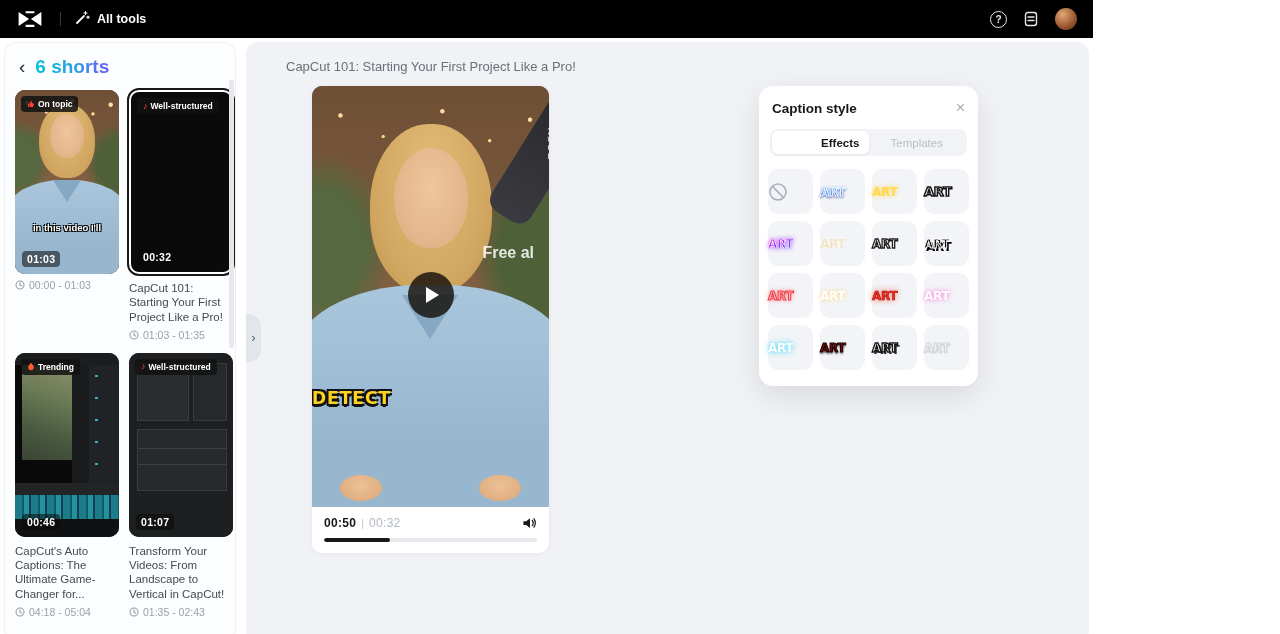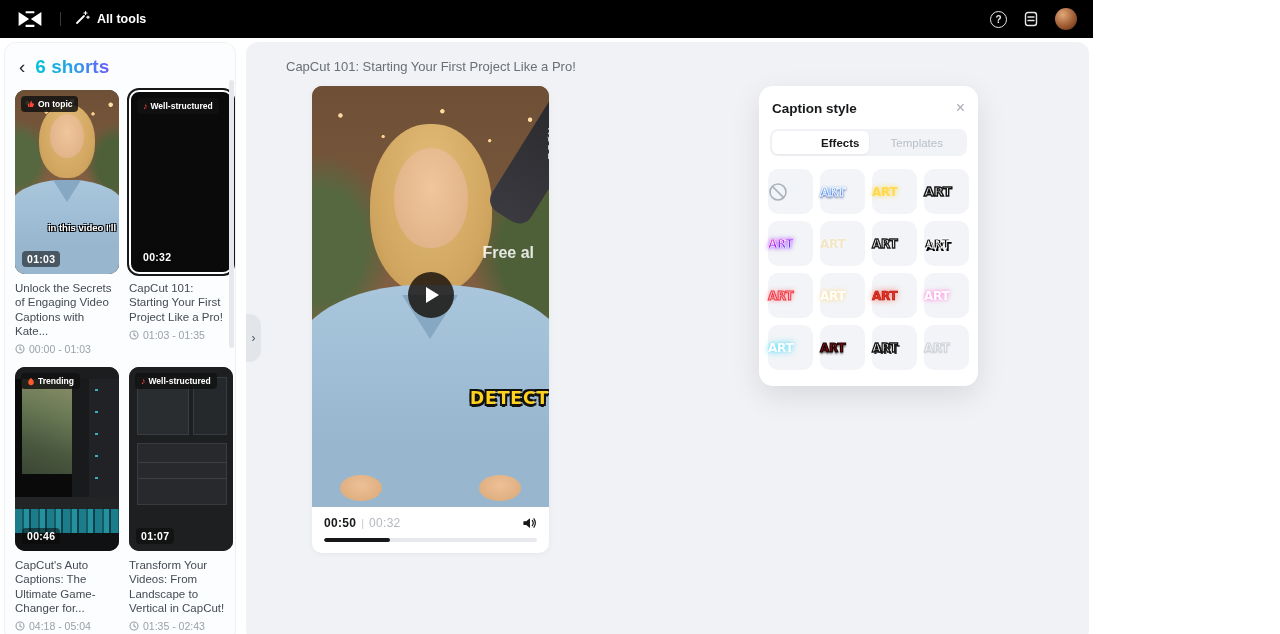--- a/index.html
+++ b/index.html
@@ -80,21 +80,21 @@
   .collapse-handle { position:absolute; left:246px; top:314px; width:15px; height:48px; background:#e2e6ea; border-radius:0 12px 12px 0; display:flex; align-items:center; justify-content:center; color:#4b5563; font-size:12px; cursor:pointer; z-index:9; }
 
   
   .player { position:absolute; left:312px; top:86px; width:237px; background:#fff; border-radius:10px; box-shadow:0 1px 6px rgba(0,0,0,.05); z-index:8; }
   .video { position:relative; width:237px; height:421px; border-radius:10px 10px 0 0; overflow:hidden; background:#6e5036; cursor:pointer; }
   .mic { position:absolute; top:-8px; right:-18px; width:46px; height:150px; background:linear-gradient(180deg,#26262a,#3a3a40); transform:rotate(32deg); border-radius:14px; z-index:2; }
   .mic-label { position:absolute; top:58px; left:8px; color:#cfcfcf; font-size:10px; font-weight:700; transform:rotate(58deg); letter-spacing:1px; }
   .free-text { position:absolute; top:158px; right:15px; color:rgba(255,255,255,.85); font-size:16px; font-weight:600; z-index:2; }
   .play-btn { position:absolute; left:50%; top:186px; transform:translateX(-50%); width:46px; height:46px; border-radius:50%; background:rgba(22,16,10,.82); display:flex; align-items:center; justify-content:center; cursor:pointer; z-index:4; }
   .play-tri { width:0; height:0; border-left:13px solid #fff; border-top:8px solid transparent; border-bottom:8px solid transparent; margin-left:4px; }
-  .detect { position:absolute; width:100%; top:302px; text-align:right; font-family:"DejaVu Sans",sans-serif; font-size:17px; font-weight:900; letter-spacing:1px; color:#ffd21f; z-index:4;
+  .detect { position:absolute; width:100%; top:302px; text-align:left; font-family:"DejaVu Sans",sans-serif; font-size:17px; font-weight:900; letter-spacing:1px; color:#ffd21f; z-index:4;
      text-shadow:-2px -2px 0 #111, 2px -2px 0 #111, -2px 2px 0 #111, 2px 2px 0 #111, 0 3px 0 #111; }
   .hand { position:absolute; width:42px; height:26px; background:radial-gradient(ellipse at 50% 40%, #eec096, #d9a878); border-radius:50%; bottom:6px; z-index:3; }
   .controls { padding:9px 12px 11px; }
   .time-row { display:flex; align-items:center; font-size:12px; }
   .time-cur { color:#16181a; font-weight:700; letter-spacing:.3px; }
   .time-sep { color:#c6cad0; margin:0 5px; font-size:11px; }
   .time-total { color:#b3b9c1; letter-spacing:.3px; }
   .vol { margin-left:auto; display:flex; cursor:pointer; }
   .progress { margin-top:8px; height:3.5px; background:#e7e9ec; border-radius:2px; overflow:hidden; cursor:pointer; }
   .progress-fill { height:100%; background:#16181a; border-radius:2px; }
@@ -177,24 +177,23 @@
           <div class="p-hair" style="left:24px;top:14px;width:56px;height:74px;"></div>
           <div class="p-face" style="left:35px;top:24px;width:34px;height:44px;"></div>
           <div class="p-body" style="left:-8px;bottom:0;width:120px;height:94px;"></div>
           <div class="p-collar" style="left:38px;bottom:72px;"></div>
           <div class="badge">
             <svg width="8" height="8" viewBox="0 0 12 12">
                 <path d="M1.5 5.5h1.8v5H1.5z M4 10.5h4.2c1 0 2.2-2.8 2.2-4.4 0-.8-.6-1.1-1.3-1.1H7l.5-2.6C7.6 1.6 6.4 1.2 6 2L4 5.5z" fill="#ff4538"></path>
               </svg>
             <span>On topic</span>
           </div>
-          <div class="vcap" style="top:132px;margin-left:15px;">in this video I'll</div>
+          <div class="vcap" style="top:132px;">in this video I'll</div>
           <div class="dur">01:03</div>
         </div>
-        <div class="stitle">Unlock the Secrets of Engaging Video Captions with Kate...</div>
         <div class="srange">
           <svg width="10" height="10" viewBox="0 0 10 10">
               <circle cx="5" cy="5" r="4" fill="none" stroke="#9aa1a9" stroke-width="1.1"></circle>
               <path d="M5 2.8v2.4l1.6.9" fill="none" stroke="#9aa1a9" stroke-width="1.1" stroke-linecap="round"></path>
             </svg>
           <span>00:00 - 01:03</span>
         </div>
       </div>
 
       <div class="short-card">

